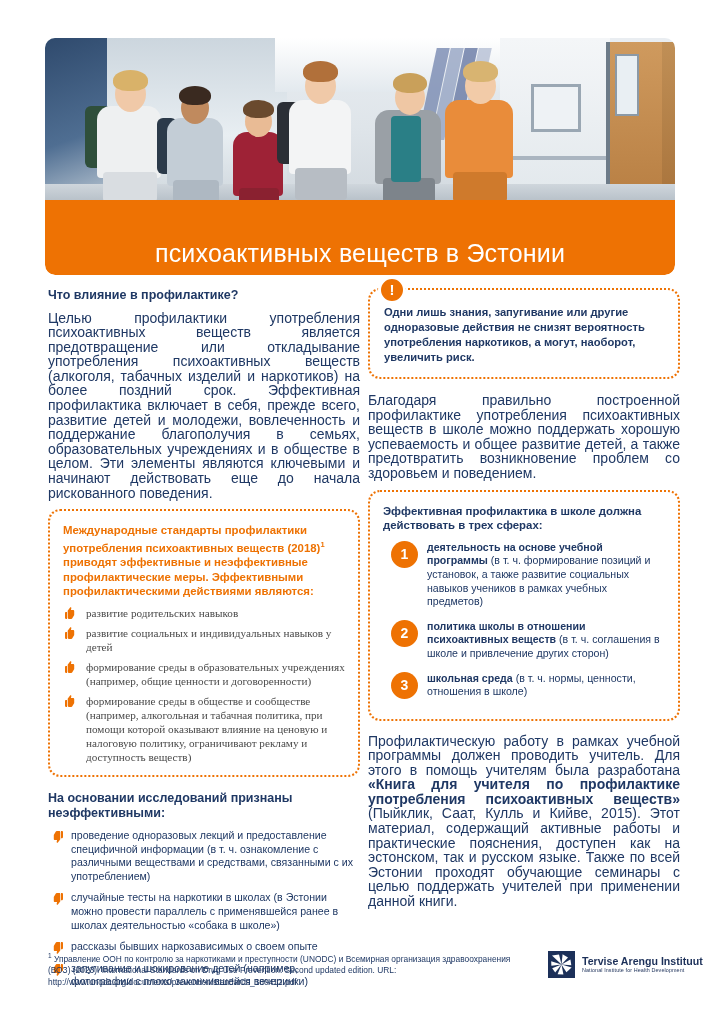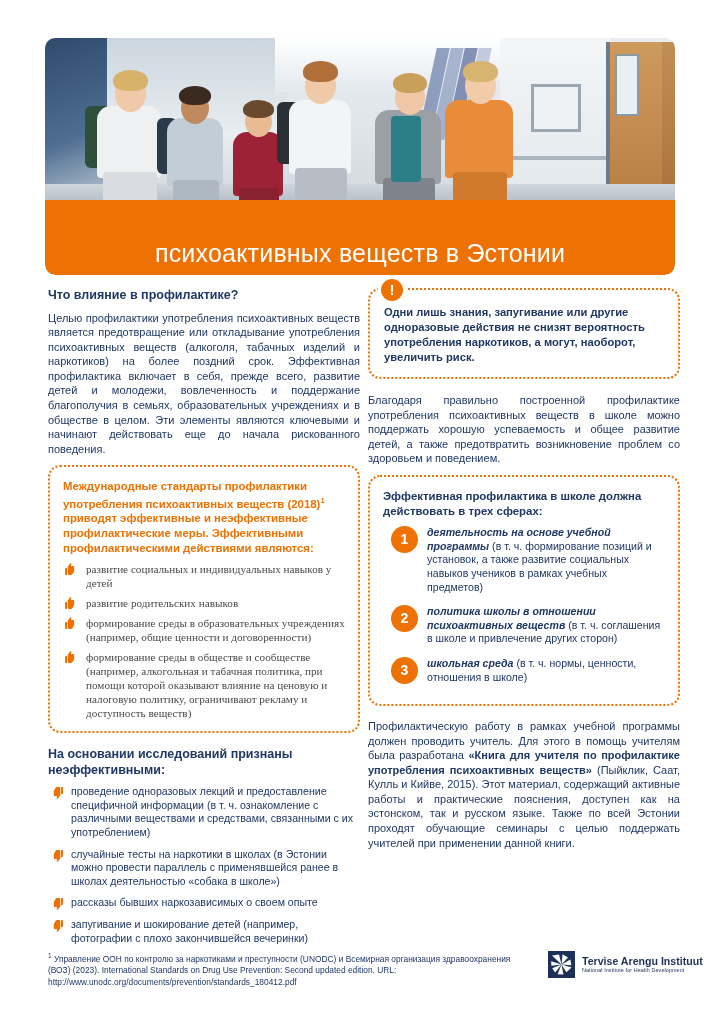--- a/index.html
+++ b/index.html
@@ -110,21 +110,21 @@
   h2.sec {
     margin: 0 0 7px 0;
     color: #1f3864;
     font-size: 12.5px;
     line-height: 15.5px;
     font-weight: bold;
   }
   p.body {
     margin: 0 0 9px 0;
     color: #1f3864;
-    font-size: 11px;
+    font-size: 14px;
     line-height: 14.6px;
     text-align: justify;
   }
   p.body b { font-weight: bold; }
 
   
   .dashbox {
     border: 2.2px dotted #ee7203;
     border-radius: 12px;
     padding: 12px 13px 11px 13px;
@@ -247,21 +247,21 @@
     width: 27px;
     height: 27px;
     border-radius: 50%;
     background: #ee7203;
     color: #fff;
     font-size: 14px;
     font-weight: bold;
     line-height: 27px;
     text-align: center;
   }
-  .numlist b { font-weight: bold; font-style: italic; }
+  .numlist b { font-weight: bold; }
 
   
   .footnote {
     position: absolute;
     left: 48px;
     top: 950px;
     width: 470px;
     color: #1f3864;
     font-size: 8.4px;
     line-height: 11.4px;
@@ -386,29 +386,29 @@
       <p class="lead">
         <span>Международные стандарты профилактики употребления психоактивных веществ (2018)</span><sup>1</sup><span> приводят эффективные и неэффективные профилактические меры. Эффективными профилактическими действиями являются:</span>
       </p>
       <ul class="thumbs">
         <li>
           <span class="ic-thumb">
             <svg viewBox="0 0 24 24" width="13" height="13">
                 <path fill="currentColor" d="M9 22h2.5c.8 0 1.6-.4 2-1.1l3.3-5.6c.2-.3.2-.6.2-.9V7.5c0-1.1-.9-2-2-2h-4l.7-3.2c.1-.5 0-1-.3-1.4-.5-.6-1.5-.6-2 0L5.6 6c-.4.4-.6.9-.6 1.4V20c0 1.1.9 2 2 2h2zM1.5 9h2.2v13H1.5C.7 22 0 21.3 0 20.5v-10C0 9.7.7 9 1.5 9z"></path>
               </svg>
           </span>
-          <span>развитие социальных и индивидуальных навыков у детей</span>
+          <span>развитие родительских навыков</span>
         </li>
         <li>
           <span class="ic-thumb">
             <svg viewBox="0 0 24 24" width="13" height="13">
                 <path fill="currentColor" d="M9 22h2.5c.8 0 1.6-.4 2-1.1l3.3-5.6c.2-.3.2-.6.2-.9V7.5c0-1.1-.9-2-2-2h-4l.7-3.2c.1-.5 0-1-.3-1.4-.5-.6-1.5-.6-2 0L5.6 6c-.4.4-.6.9-.6 1.4V20c0 1.1.9 2 2 2h2zM1.5 9h2.2v13H1.5C.7 22 0 21.3 0 20.5v-10C0 9.7.7 9 1.5 9z"></path>
               </svg>
           </span>
-          <span>развитие родительских навыков</span>
+          <span>развитие социальных и индивидуальных навыков у детей</span>
         </li>
         <li>
           <span class="ic-thumb">
             <svg viewBox="0 0 24 24" width="13" height="13">
                 <path fill="currentColor" d="M9 22h2.5c.8 0 1.6-.4 2-1.1l3.3-5.6c.2-.3.2-.6.2-.9V7.5c0-1.1-.9-2-2-2h-4l.7-3.2c.1-.5 0-1-.3-1.4-.5-.6-1.5-.6-2 0L5.6 6c-.4.4-.6.9-.6 1.4V20c0 1.1.9 2 2 2h2zM1.5 9h2.2v13H1.5C.7 22 0 21.3 0 20.5v-10C0 9.7.7 9 1.5 9z"></path>
               </svg>
           </span>
           <span>формирование среды в образовательных учреждениях (например, общие ценности и договоренности)</span>
         </li>
         <li>

